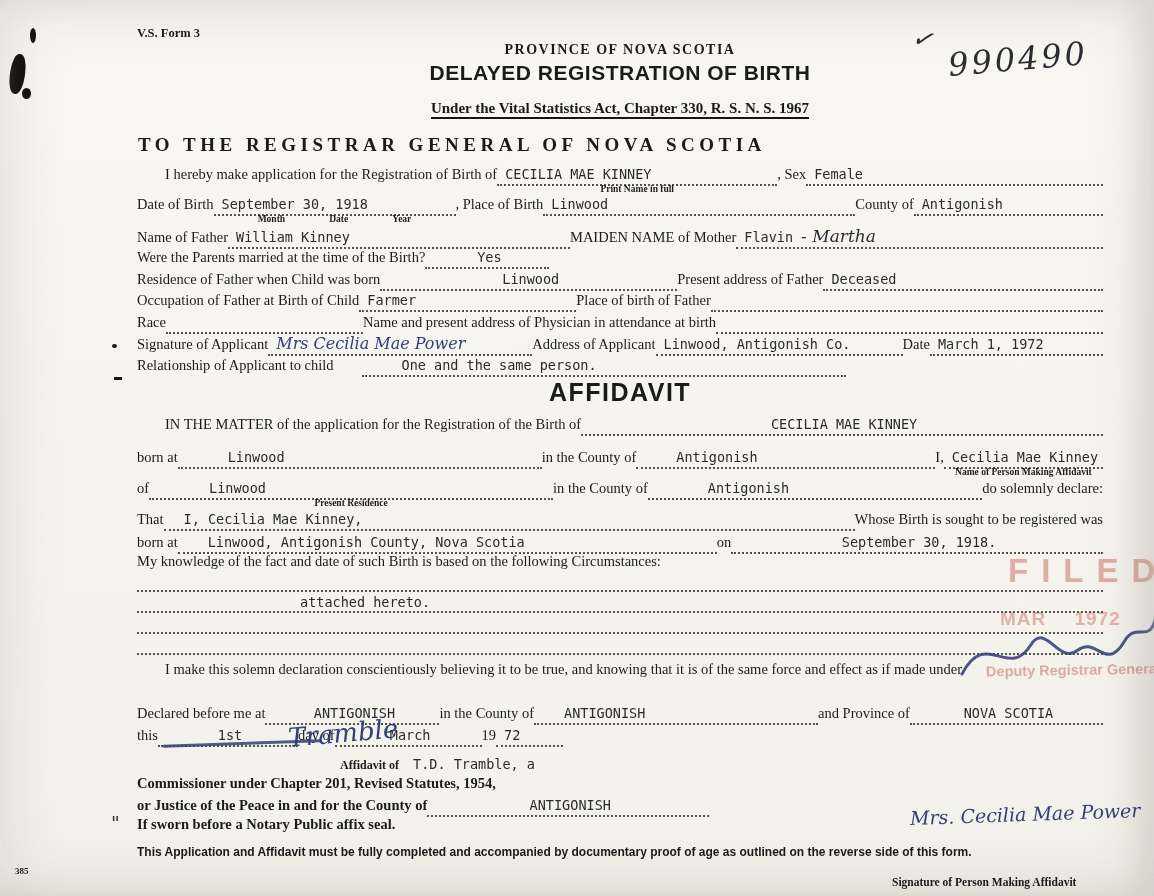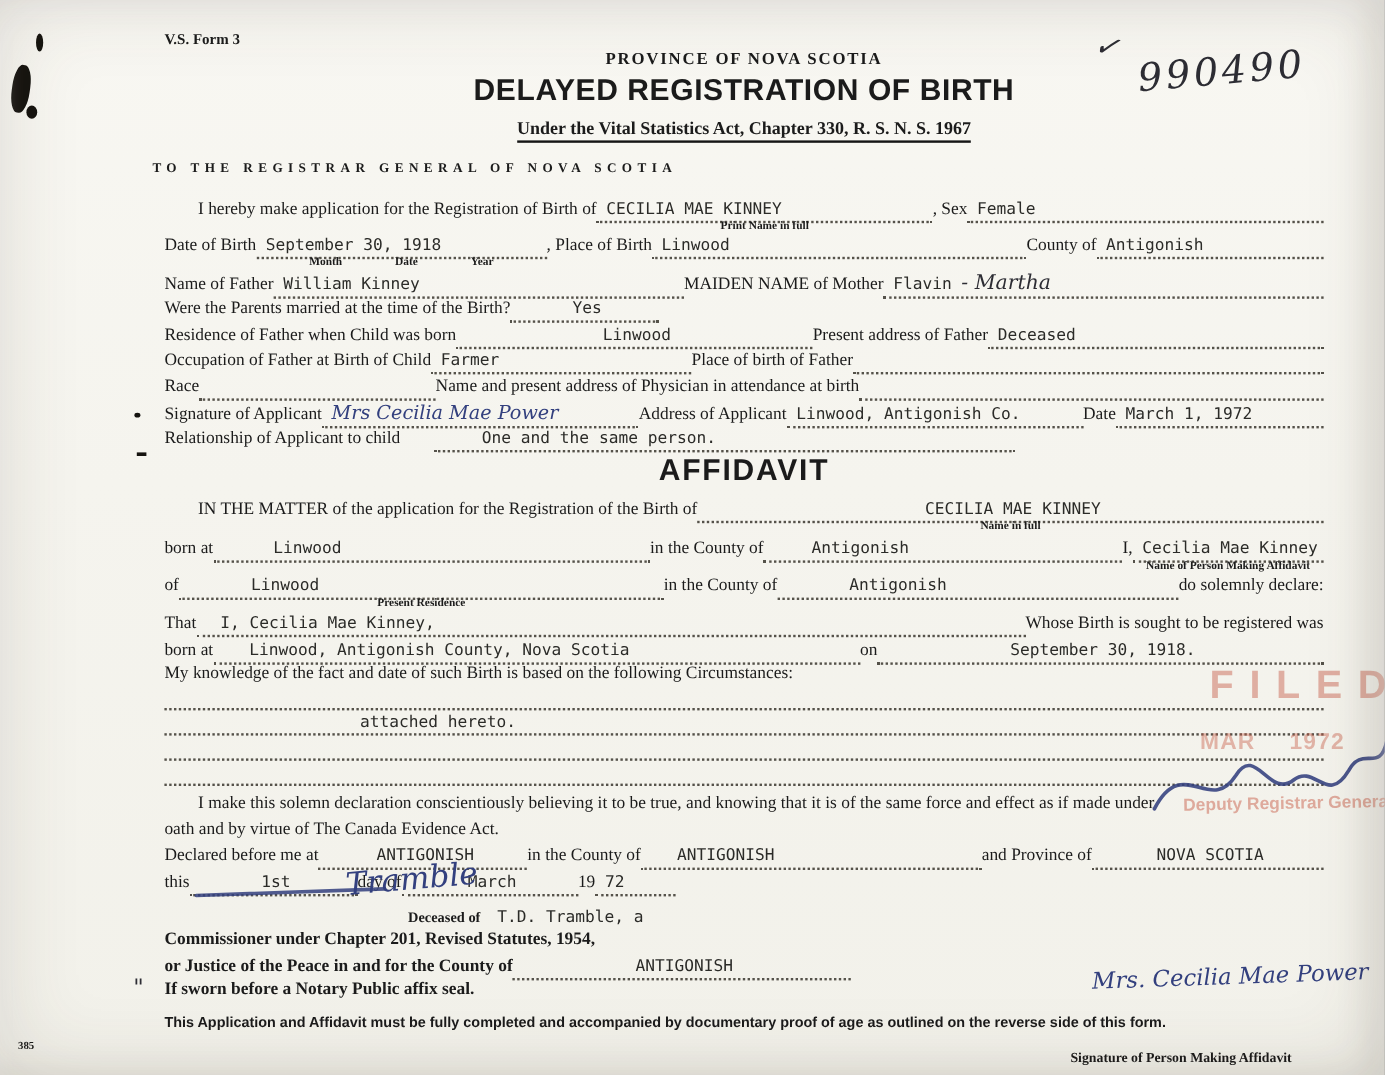--- a/index.html
+++ b/index.html
@@ -42,26 +42,26 @@
   <div class="artifact" style="left:30px;top:28px;width:6px;height:15px;border-radius:50%;"></div>
   <div class="artifact" style="left:22px;top:88px;width:9px;height:11px;border-radius:50%;"></div>
   <div class="artifact" style="left:112px;top:344px;width:5px;height:4px;border-radius:50%;"></div>
   <div class="artifact" style="left:114px;top:377px;width:8px;height:3px;"></div>
 
   <div class="abs pb" style="left:137px;top:26px;font-size:12.5px;">V.S. Form 3</div>
   <div class="abs hand ink-dark" style="left:912px;top:24px;font-size:25px;transform:rotate(12deg);">✓</div>
   <div class="abs hand ink-dark" style="left:948px;top:40px;font-size:32px;letter-spacing:3px;transform:rotate(-5deg);">990490</div>
 
   <div class="center-block pb" style="top:42px;font-size:14px;letter-spacing:1.5px;">PROVINCE OF NOVA SCOTIA</div>
-  <div class="center-block" style="top:61px;font-family:'Liberation Sans',sans-serif;font-weight:bold;font-size:25px;letter-spacing:.5px;">DELAYED REGISTRATION OF BIRTH</div>
+  <div class="center-block" style="top:61px;font-family:'Liberation Sans',sans-serif;font-weight:bold;font-size:21px;letter-spacing:.5px;">DELAYED REGISTRATION OF BIRTH</div>
   <div class="center-block" style="top:99px;">
     <span class="pb" style="font-size:15px;border-bottom:2px solid #151515;padding-bottom:1px;">Under the Vital Statistics Act, Chapter 330, R. S. N. S. 1967</span>
   </div>
 
-  <div class="abs" style="left:127px;top:134px;font-size:11px;font-weight:600;letter-spacing:4.5px;">TO THE REGISTRAR GENERAL OF NOVA SCOTIA</div>
+  <div class="abs" style="left:138px;top:134px;font-size:19px;font-weight:600;letter-spacing:4.5px;">TO THE REGISTRAR GENERAL OF NOVA SCOTIA</div>
 
   <div class="row" style="top:164px">
     <span class="indent"></span>
     <span class="printed">I hereby make application for the Registration of Birth of</span>
     <span class="fill" style="flex:0 1 268px">
       <span class="typed">CECILIA MAE KINNEY</span>
       <span class="hint">Print Name in full</span>
     </span>
     <span class="printed">, Sex</span>
     <span class="fill grow">
@@ -157,21 +157,20 @@
     </span>
   </div>
 
   <div class="center-block" style="top:378px;font-family:'Liberation Sans',sans-serif;font-weight:bold;font-size:25px;letter-spacing:1.5px;">AFFIDAVIT</div>
 
   <div class="row" style="top:414px">
     <span class="indent"></span>
     <span class="printed">IN THE MATTER of the application for the Registration of the Birth of</span>
     <span class="fill grow center">
       <span class="typed">CECILIA MAE KINNEY</span>
-      <span class="hint">Name in full</span>
     </span>
   </div>
 
   <div class="row" style="top:447px">
     <span class="printed">born at</span>
     <span class="fill" style="flex:0 1 310px;padding-left:50px;">
       <span class="typed">Linwood</span>
     </span>
     <span class="printed">in the County of</span>
     <span class="fill" style="flex:0 1 255px;padding-left:40px;">
@@ -225,21 +224,20 @@
 
   <div class="stamp" style="left:1008px;top:552px;font-size:33px;letter-spacing:13px;color:rgba(198,90,70,.45);">FILED</div>
   <div class="stamp" style="left:1000px;top:608px;font-size:19px;word-spacing:22px;letter-spacing:1px;color:rgba(198,90,70,.42);">MAR 1972</div>
   <div class="stamp" style="left:986px;top:662px;font-size:14.5px;color:rgba(198,90,70,.48);transform:rotate(-1deg);">Deputy Registrar General</div>
   <svg class="sig-svg" style="left:958px;top:600px;" width="200" height="92" viewBox="0 0 200 92">
     <path d="M4 74 C28 28, 50 80, 72 46 C88 20, 100 66, 120 50 C138 36, 148 72, 166 42 C178 20, 192 46, 198 16" fill="none" stroke="#33407e" stroke-width="3" stroke-linecap="round" opacity="0.88"></path>
   </svg>
 
   <div class="abs" style="left:137px;top:658px;width:966px;font-size:14.5px;line-height:22px;">
     <span style="display:block;text-indent:28px;">I make this solemn declaration conscientiously believing it to be true, and knowing that it is of the same force and effect as if made under</span>
-    <span style="display:block;">oath and by virtue of The Canada Evidence Act.</span>
   </div>
 
   <div class="row" style="top:703px">
     <span class="printed">Declared before me at</span>
     <span class="fill center" style="flex:0 1 162px">
       <span class="typed">ANTIGONISH</span>
     </span>
     <span class="printed">in the County of</span>
     <span class="fill" style="flex:0 1 250px;padding-left:30px;">
       <span class="typed">ANTIGONISH</span>
@@ -261,21 +259,21 @@
     </span>
     <span class="printed">19</span>
     <span class="fill" style="flex:0 1 55px">
       <span class="typed">72</span>
     </span>
   </div>
 
   <div class="pen-stroke" style="left:162px;top:742px;width:160px;transform:rotate(-2deg);"></div>
   <div class="abs hand ink-blue" style="left:288px;top:718px;font-size:26px;transform:rotate(-5deg);">Tramble</div>
   <div class="abs" style="left:340px;top:756px;display:flex;align-items:baseline;gap:14px;">
-    <span class="pb" style="font-size:12px;">Deceased of</span>
+    <span class="pb" style="font-size:12px;">Affidavit of</span>
     <span class="typed">T.D. Tramble, a</span>
   </div>
   <div class="abs printed" style="left:137px;top:775px;font-weight:600;">Commissioner under Chapter 201, Revised Statutes, 1954,</div>
   <div class="row" style="top:795px">
     <span class="printed" style="font-weight:600;">or Justice of the Peace in and for the County of</span>
     <span class="fill center" style="flex:0 1 270px">
       <span class="typed">ANTIGONISH</span>
     </span>
   </div>
   <div class="abs hand ink-dark" style="left:111px;top:812px;font-size:19px;">"</div>

